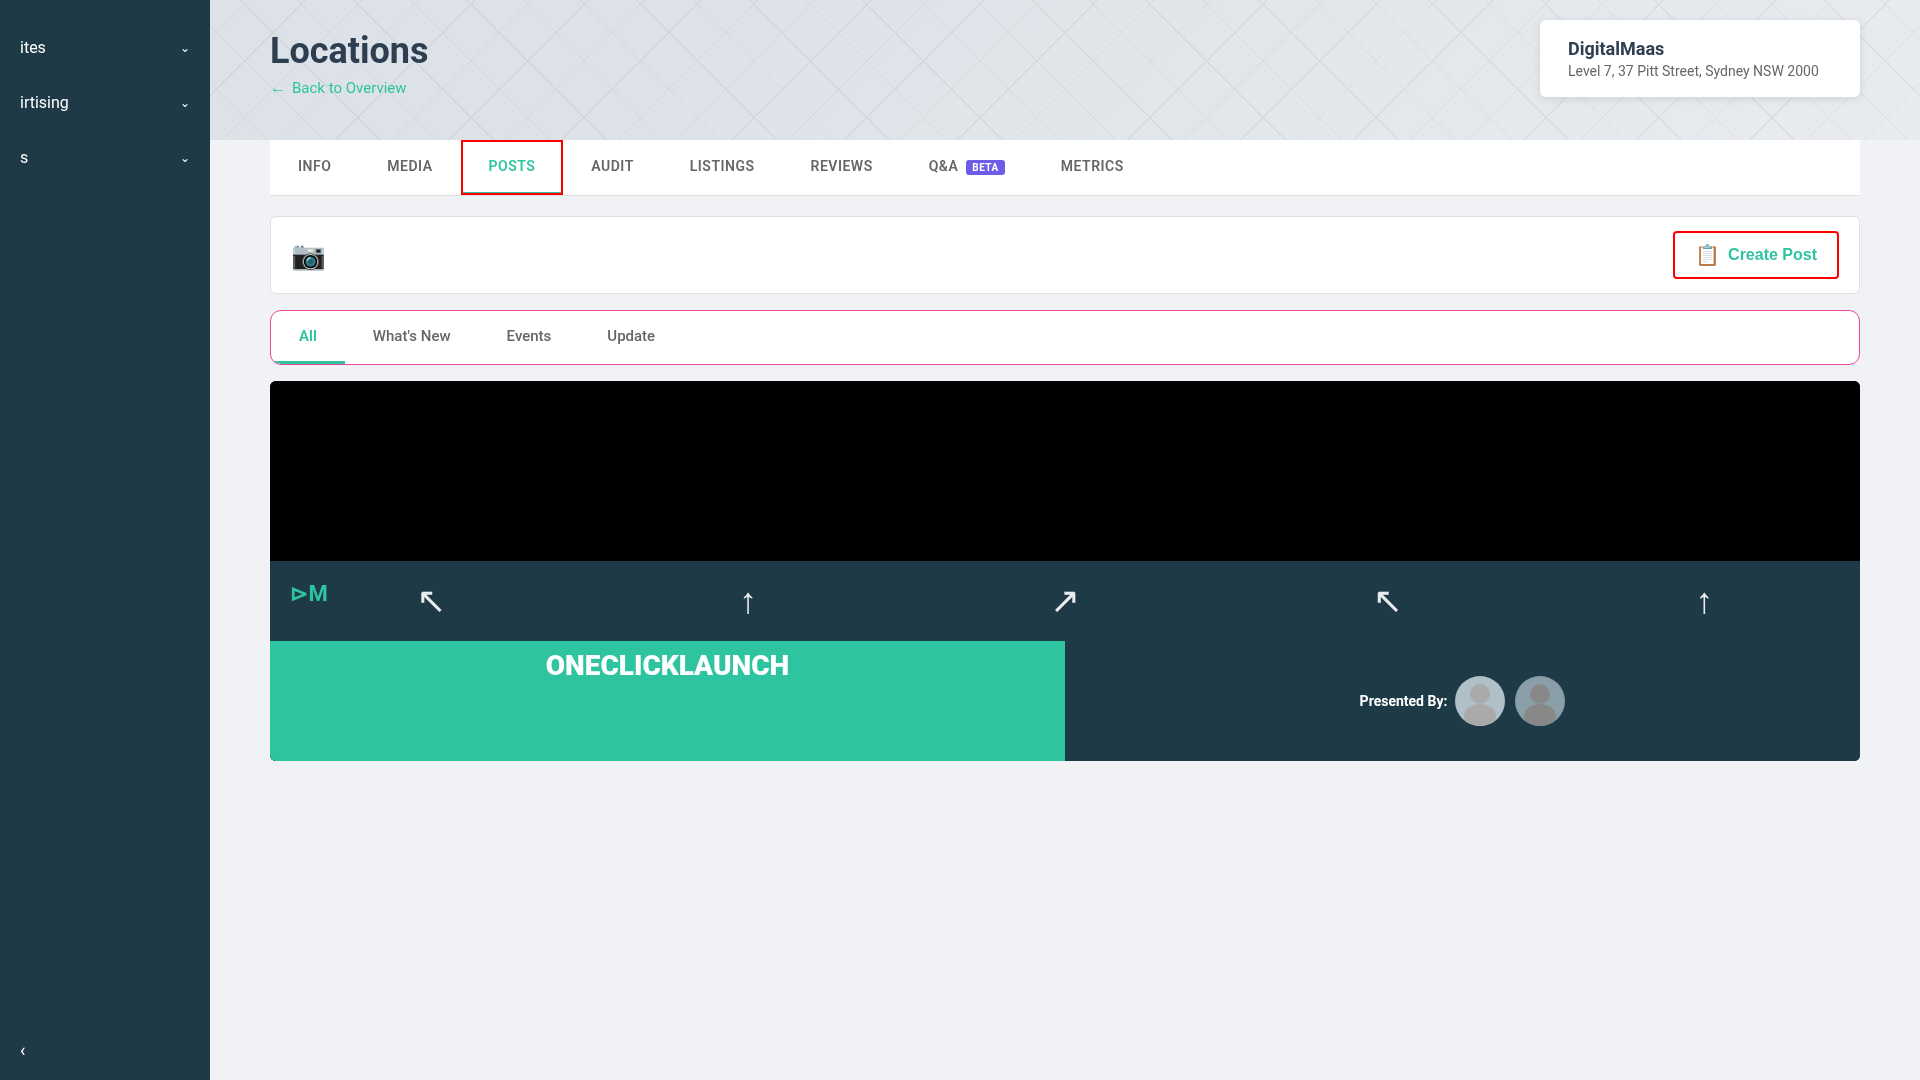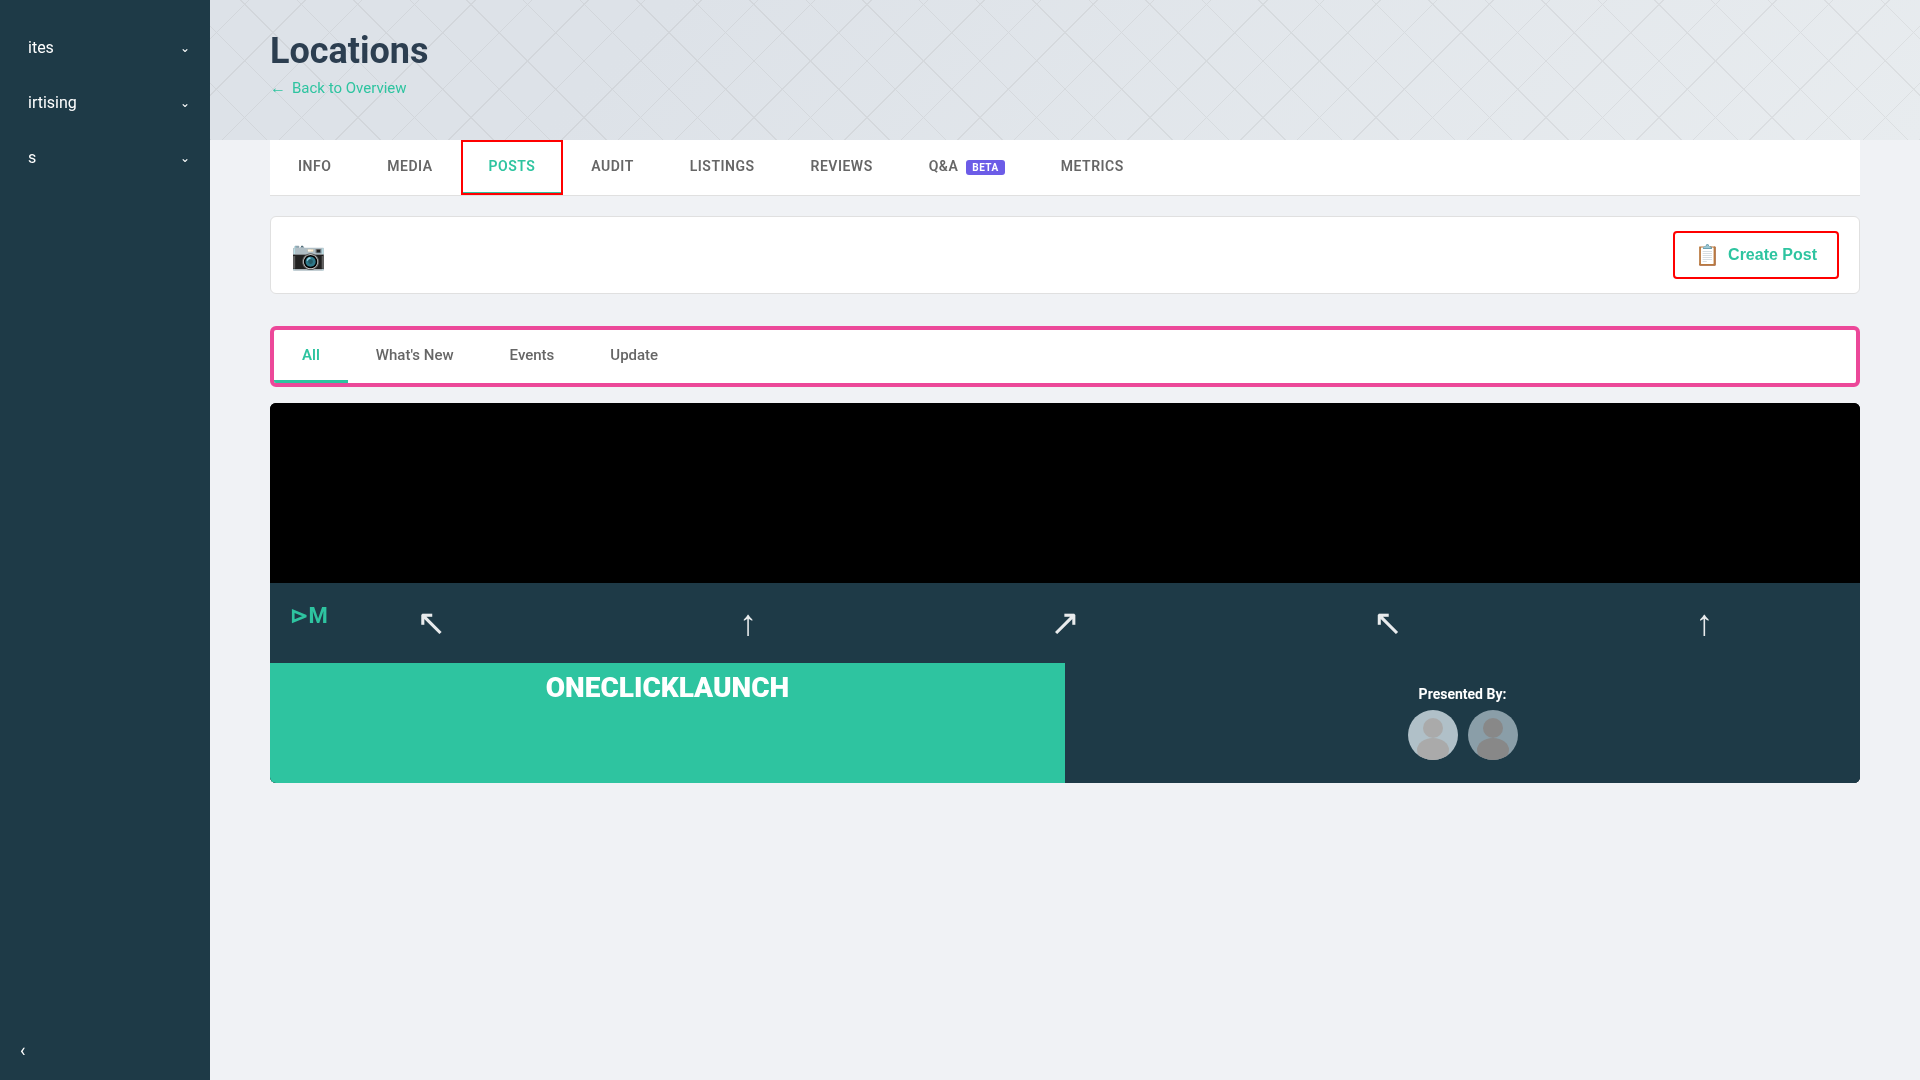--- a/index.html
+++ b/index.html
@@ -23,21 +23,20 @@
       padding-top: 20px;
     }
     .sidebar-item {
       padding: 18px 20px;
       color: #ffffff;
       font-size: 16px;
       display: flex;
       align-items: center;
       justify-content: space-between;
       cursor: pointer;
-      margin-left: 8px;
     }
     .sidebar-item.active {
       color: #2ec4a0;
     }
     .sidebar-item .chevron {
       font-size: 12px;
       color: #ffffff;
     }
     .sidebar-item-label {
       font-size: 16px;
@@ -195,25 +194,25 @@
       font-weight: 600;
       cursor: pointer;
     }
     .create-post-icon {
       font-size: 20px;
     }
 
     
     .filter-tabs {
       background: #ffffff;
-      border: 4px solid #ec4899;
-      border-radius: 6px;
-      display: flex;
-      align-items: center;
-      margin-top: 32px;
+      border: 1px solid #ec4899;
+      border-radius: 11px;
+      display: flex;
+      align-items: center;
+      margin-top: 16px;
       overflow: hidden;
     }
     .filter-tab {
       padding: 16px 28px;
       font-size: 15px;
       color: #666;
       cursor: pointer;
       border-bottom: 3px solid transparent;
       font-weight: 500;
     }
@@ -264,21 +263,20 @@
       line-height: 1.1;
     }
     .post-presented-section {
       position: absolute;
       bottom: 0;
       left: 50%;
       right: 0;
       height: 120px;
       background: #1e3a47;
       display: flex;
-      flex-direction: column;
       align-items: center;
       justify-content: center;
       gap: 8px;
       padding: 10px;
     }
     .post-presented-label {
       font-size: 14px;
       font-weight: 700;
       color: #ffffff;
     }
@@ -349,20 +347,24 @@
 <div class="main">
 
   <div class="header-section">
     <div class="header-bg-lines"></div>
     <h1 class="page-title">Locations</h1>
     <a class="back-link">
       <span class="back-arrow">←</span>
       <span>Back to Overview</span>
     </a>
 
+    <div class="business-card">
+      <div class="business-name">DigitalMaas</div>
+      <div class="business-address">Level 7, 37 Pitt Street, Sydney NSW 2000</div>
+    </div>
   </div>
 
   <div class="content-area">
 
     <div class="tabs-nav">
       <div class="tab-item">
         <span>INFO</span>
       </div>
       <div class="tab-item">
         <span>MEDIA</span>

